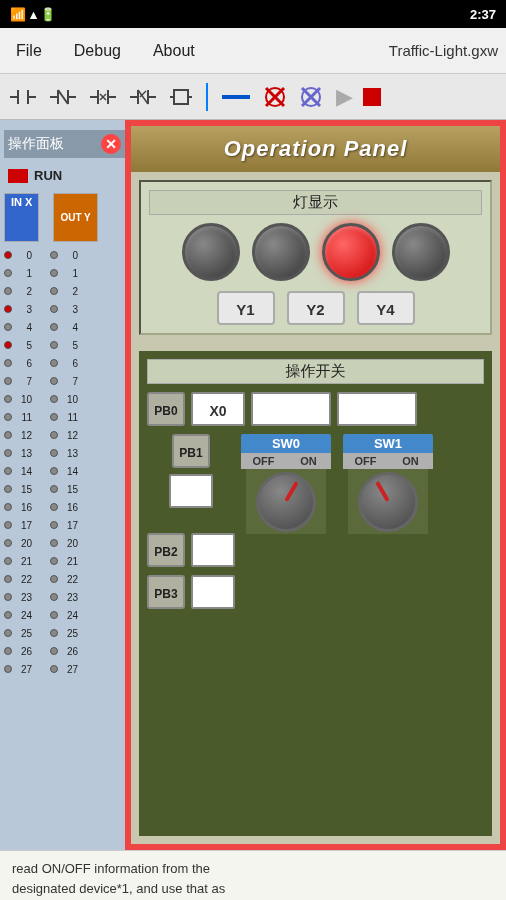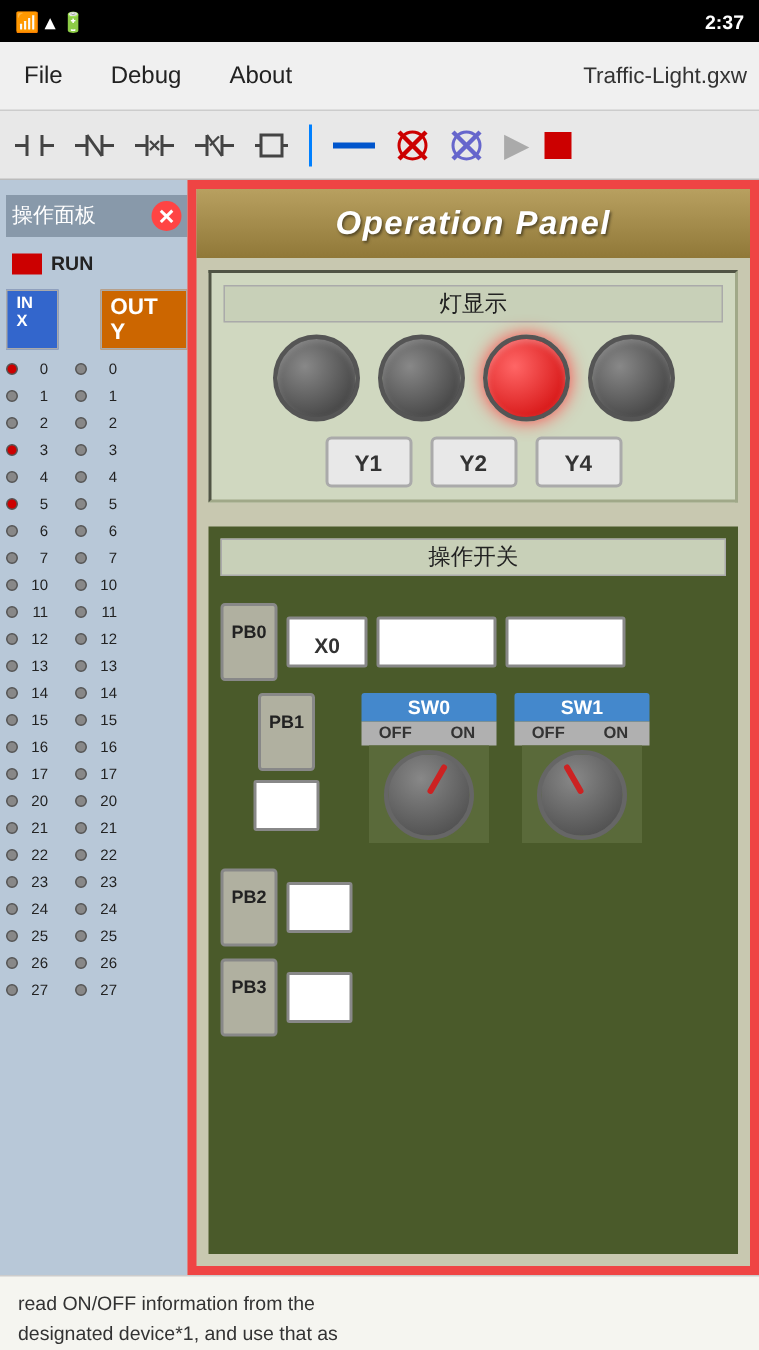--- a/index.html
+++ b/index.html
@@ -143,25 +143,25 @@
       background: #3366cc;
       color: #fff;
       font-size: 11px;
       font-weight: bold;
       padding: 2px 6px;
       border: 1px solid #aaa;
     }
     .io-col-out {
       background: #cc6600;
       color: #fff;
-      font-size: 15px;
-      font-weight: bold;
-      padding: 2px 6px;
+      font-size: 10px;
+      font-weight: bold;
+      padding: 18px 6px;
       border: 1px solid #aaa;
-      margin-left: 16px;
+      margin-left: 2px;
     }
     .io-rows { font-size: 11px; color: #222; }
     .io-row {
       display: flex;
       align-items: center;
       height: 18px;
       gap: 2px;
     }
     .io-led {
       width: 8px; height: 8px;
@@ -252,34 +252,34 @@
     .switch-section {
       background: #4a5a2a;
       margin: 8px;
       padding: 8px;
       flex: 1;
     }
     .switch-section-label {
       text-align: center;
       font-size: 15px;
       color: #222;
-      margin-bottom: 18px;
+      margin-bottom: 8px;
       border: 1px solid #aaa;
       padding: 2px;
       background: #c8d0b8;
     }
 
     .switch-row {
       display: flex;
       align-items: center;
       gap: 6px;
       margin-bottom: 8px;
     }
     .pb-btn {
-      width: 38px; height: 52px;
+      width: 38px; height: 34px;
       background: #b0b0a0;
       border: 2px solid #888;
       border-radius: 3px;
       font-size: 12px;
       font-weight: bold;
       text-align: center;
       line-height: 34px;
       color: #222;
       cursor: pointer;
     }

